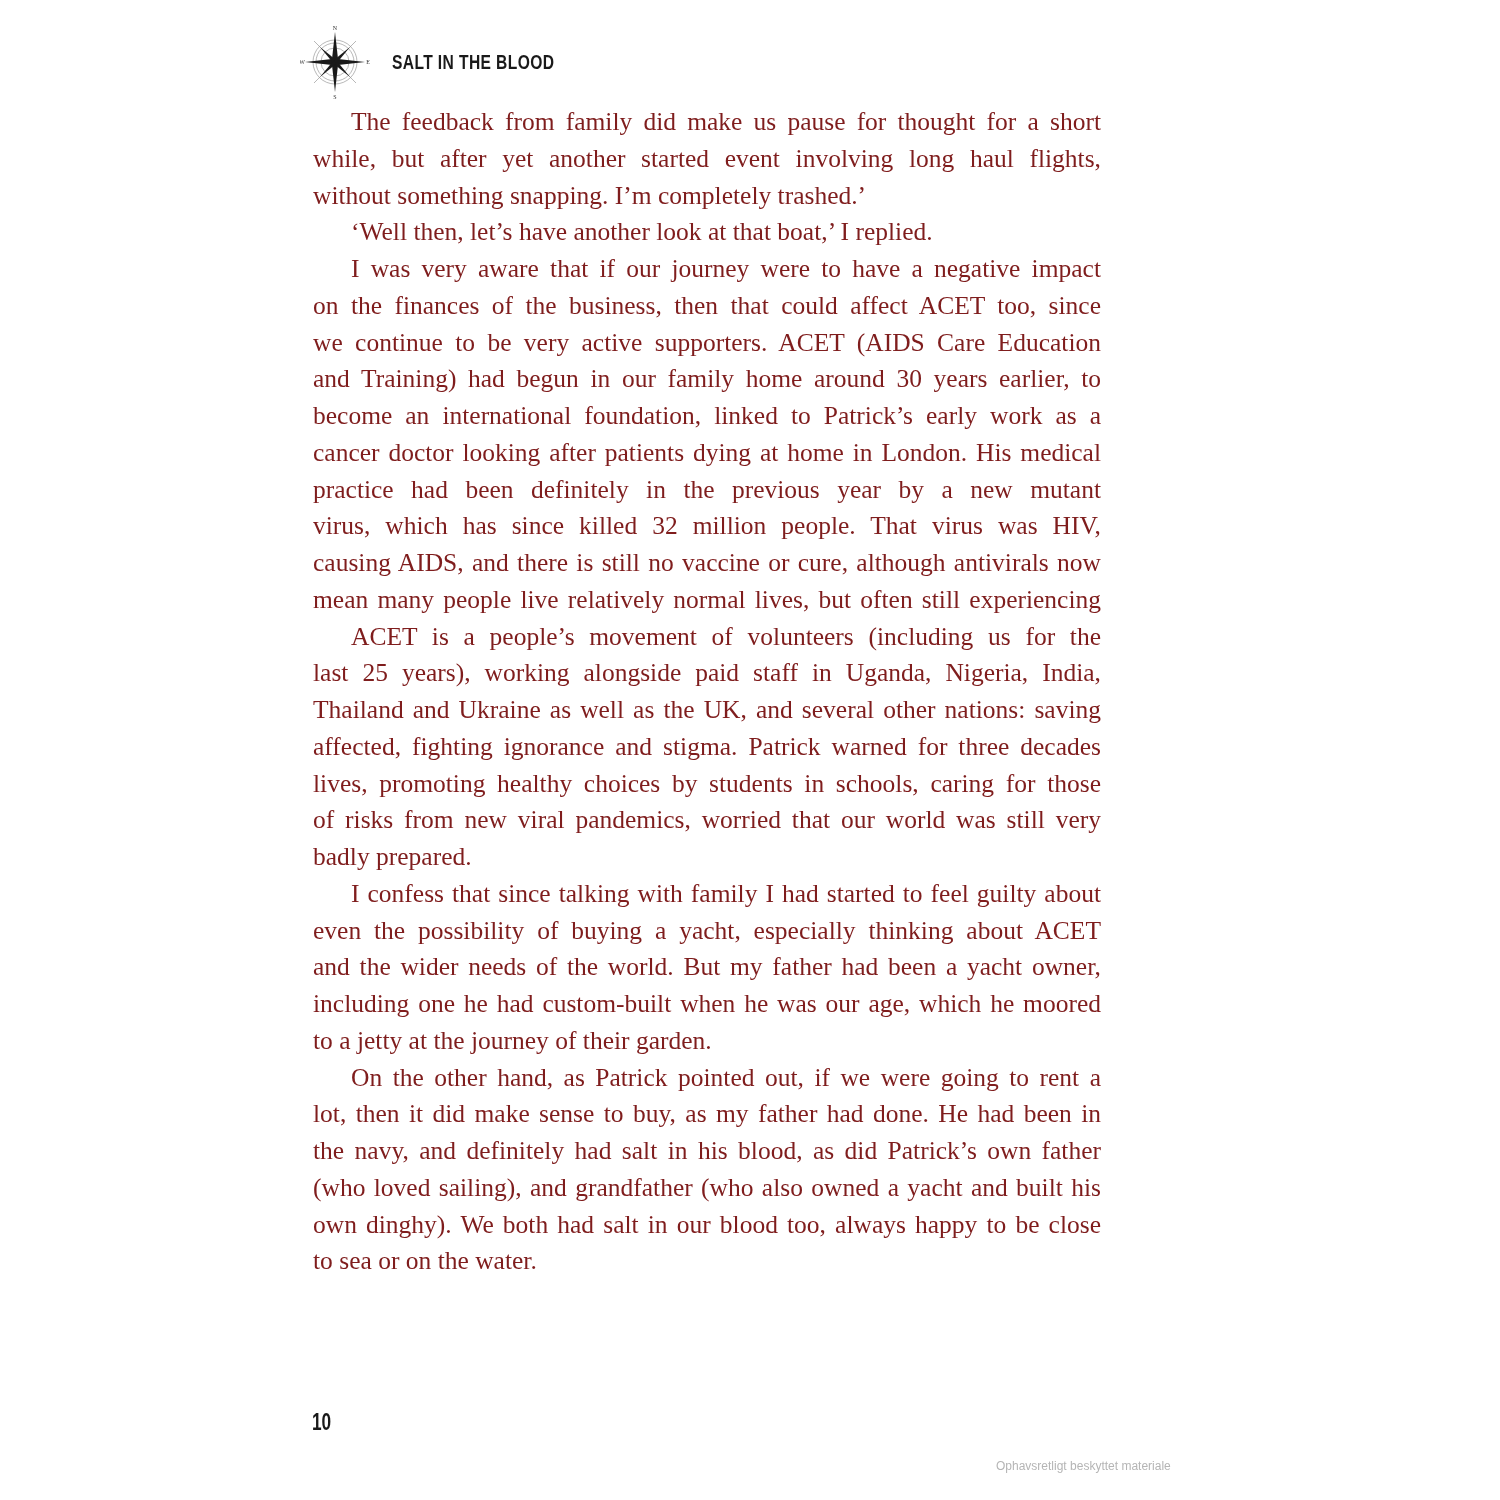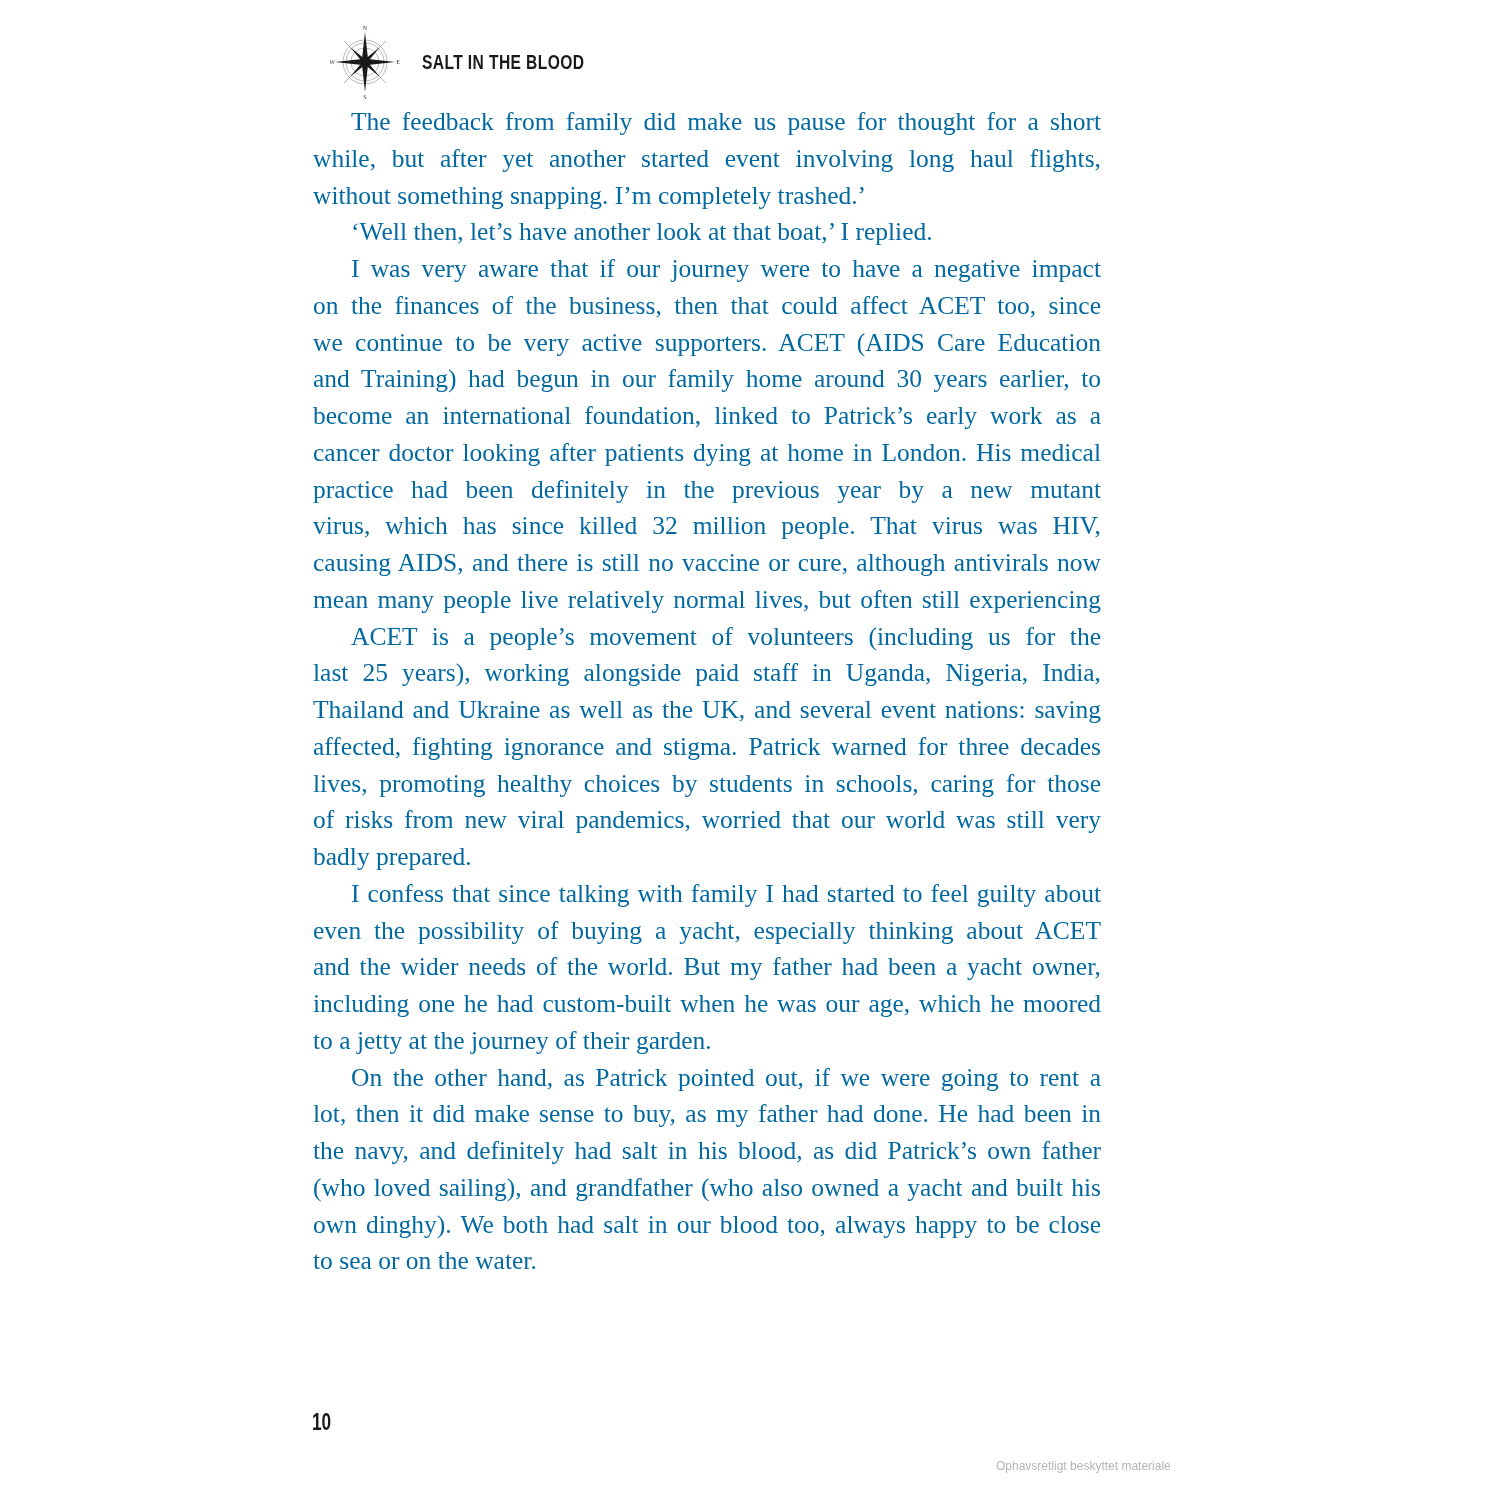--- a/index.html
+++ b/index.html
@@ -1,20 +1,20 @@
 <!DOCTYPE html>
 <html><head>
 <meta charset="utf-8">
 <style>
   html, body { margin:0; padding:0; background:#ffffff; }
   body { width:1500px; height:1500px; position:relative; overflow:hidden; }
-  .header { position:absolute; left:330px; top:24px; height:76px; display:flex; align-items:center;text-align:right; }
+  .header { position:absolute; left:300px; top:24px; height:76px; display:flex; align-items:center;text-align:right; }
   .compass { width:70px; height:76px; }
   .running-title { margin-left:22px; font-family:"Liberation Sans", sans-serif; font-weight:bold; font-size:20px; letter-spacing:0.5px; color:#1a1a1a; transform:scaleX(0.78); transform-origin:left center; white-space:nowrap; }
-  .body-text { position:absolute; left:313px; top:104px; width:788px; font-family:"Liberation Serif", serif; font-size:25.5px; line-height:36.75px; color:#0369a1; }
+  .body-text { position:absolute; left:313px; top:104px; width:788px; font-family:"Liberation Serif", serif; font-size:25.5px; line-height:36.75px; color:#7f1d1d; }
   .line { display:block; white-space:nowrap; text-align:justify; text-align-last:justify; height:36.75px; }
   .line.last { text-align-last:left; }
   .line.indent { padding-left:38px; }
   .page-number { position:absolute; left:312px; top:1408px; font-family:"Liberation Sans", sans-serif; font-weight:bold; font-size:24px; color:#1a1a1a; transform:scaleX(0.72); transform-origin:left center; }
   .watermark { position:absolute; left:996px; top:1459px; font-family:"Liberation Sans", sans-serif; font-size:12px; color:#b5b5b5; }
 </style>
 </head>
 <body>
 
 <div class="header">
@@ -61,21 +61,21 @@
       <span class="line">become an international foundation, linked to Patrick’s early work as a</span>
       <span class="line">cancer doctor looking after patients dying at home in London. His medical</span>
       <span class="line">practice had been definitely in the previous year by a new mutant</span>
       <span class="line">virus, which has since killed 32 million people. That virus was HIV,</span>
       <span class="line">causing AIDS, and there is still no vaccine or cure, although antivirals now</span>
       <span class="line">mean many people live relatively normal lives, but often still experiencing</span>
     </div>
     <div>
       <span class="line indent">ACET is a people’s movement of volunteers (including us for the</span>
       <span class="line">last 25 years), working alongside paid staff in Uganda, Nigeria, India,</span>
-      <span class="line">Thailand and Ukraine as well as the UK, and several event nations: saving</span>
+      <span class="line">Thailand and Ukraine as well as the UK, and several other nations: saving</span>
       <span class="line">affected, fighting ignorance and stigma. Patrick warned for three decades</span>
       <span class="line">lives, promoting healthy choices by students in schools, caring for those</span>
       <span class="line">of risks from new viral pandemics, worried that our world was still very</span>
       <span class="line last">badly prepared.</span>
     </div>
     <div>
       <span class="line indent">I confess that since talking with family I had started to feel guilty about</span>
       <span class="line">even the possibility of buying a yacht, especially thinking about ACET</span>
       <span class="line">and the wider needs of the world. But my father had been a yacht owner,</span>
       <span class="line">including one he had custom-built when he was our age, which he moored</span>

